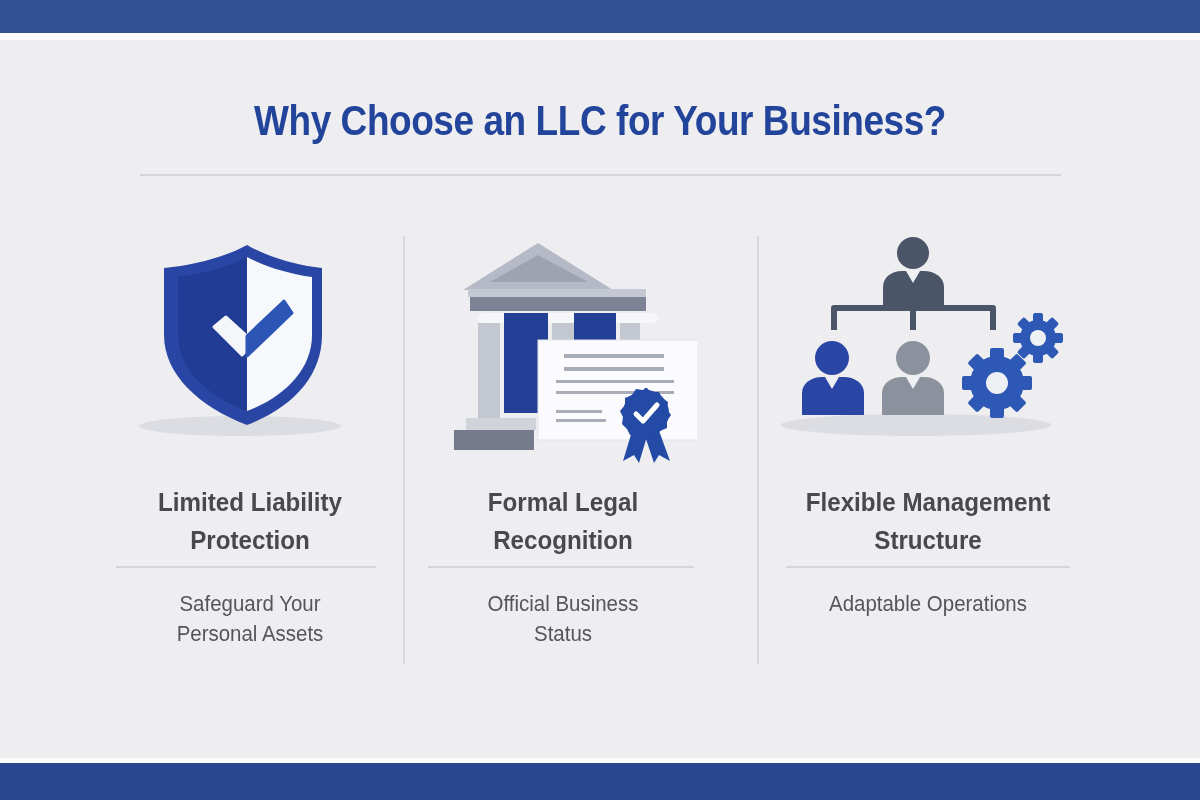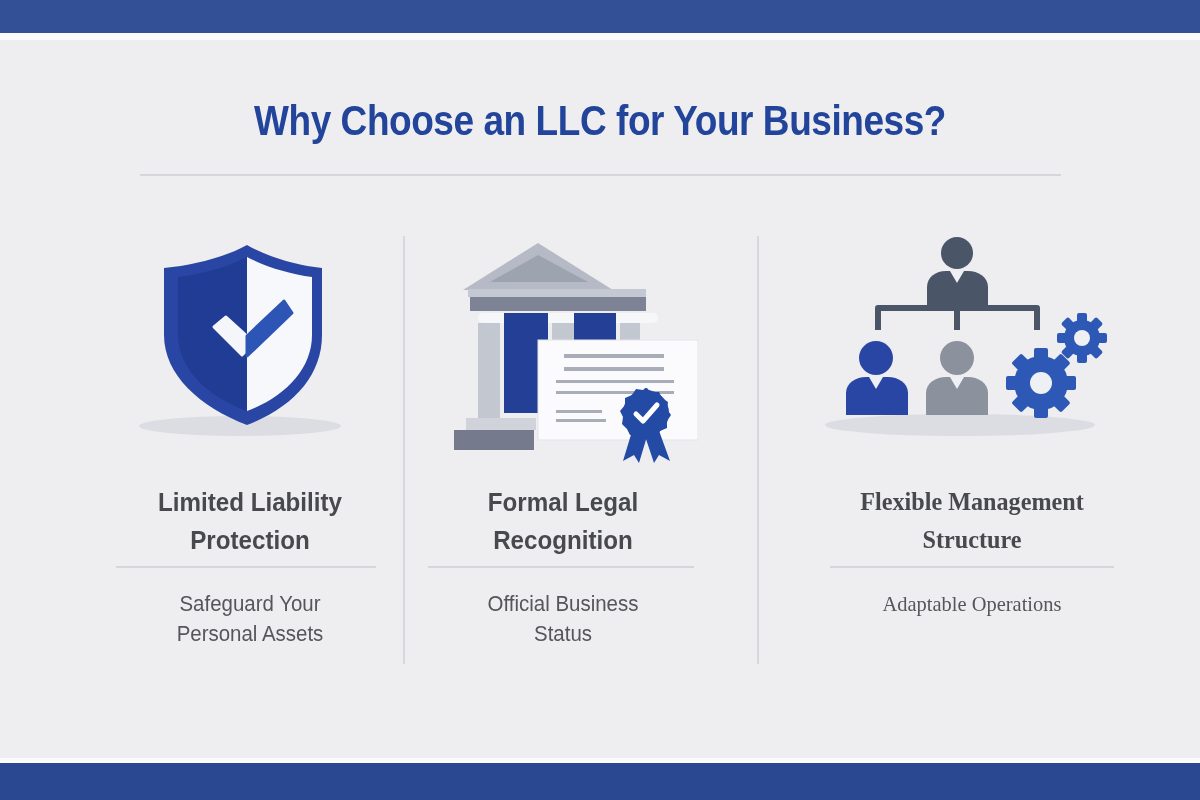--- a/index.html
+++ b/index.html
@@ -156,21 +156,21 @@
     <div>Formal Legal</div>
     <div>Recognition</div>
   </div>
   <div class="col-rule" style="left:20px; width:266px;"></div>
   <div class="sub">
     <div>Official Business</div>
     <div>Status</div>
   </div>
 </section>
 
-<section class="col" style="left:816px; width:312px;font-family:Liberation Serif, serif;">
+<section class="col" style="left:772px; width:312px;">
   <div class="icon-wrap">
     <svg style="left:0px; top:0px;" width="310" height="220" viewBox="0 0 310 220">
       <ellipse cx="144" cy="200" rx="135" ry="11" fill="#dcdde2"></ellipse>
 
       <circle cx="141" cy="28" r="16" fill="#4a5568"></circle>
       <path d="M111 80 L 111 62 C 111 52, 120 46, 130 46 L 152 46 C 162 46, 172 52, 172 62 L 172 80 Z" fill="#4a5568"></path>
       <path d="M134 46 L 141 58 L 148 46 Z" fill="#eef0f4"></path>
 
       <path d="M62 105 L 62 83 L 221 83 L 221 105" stroke="#4a5568" stroke-width="6" fill="none" stroke-linejoin="round"></path>
       <line x1="141" y1="80" x2="141" y2="105" stroke="#4a5568" stroke-width="6"></line>

